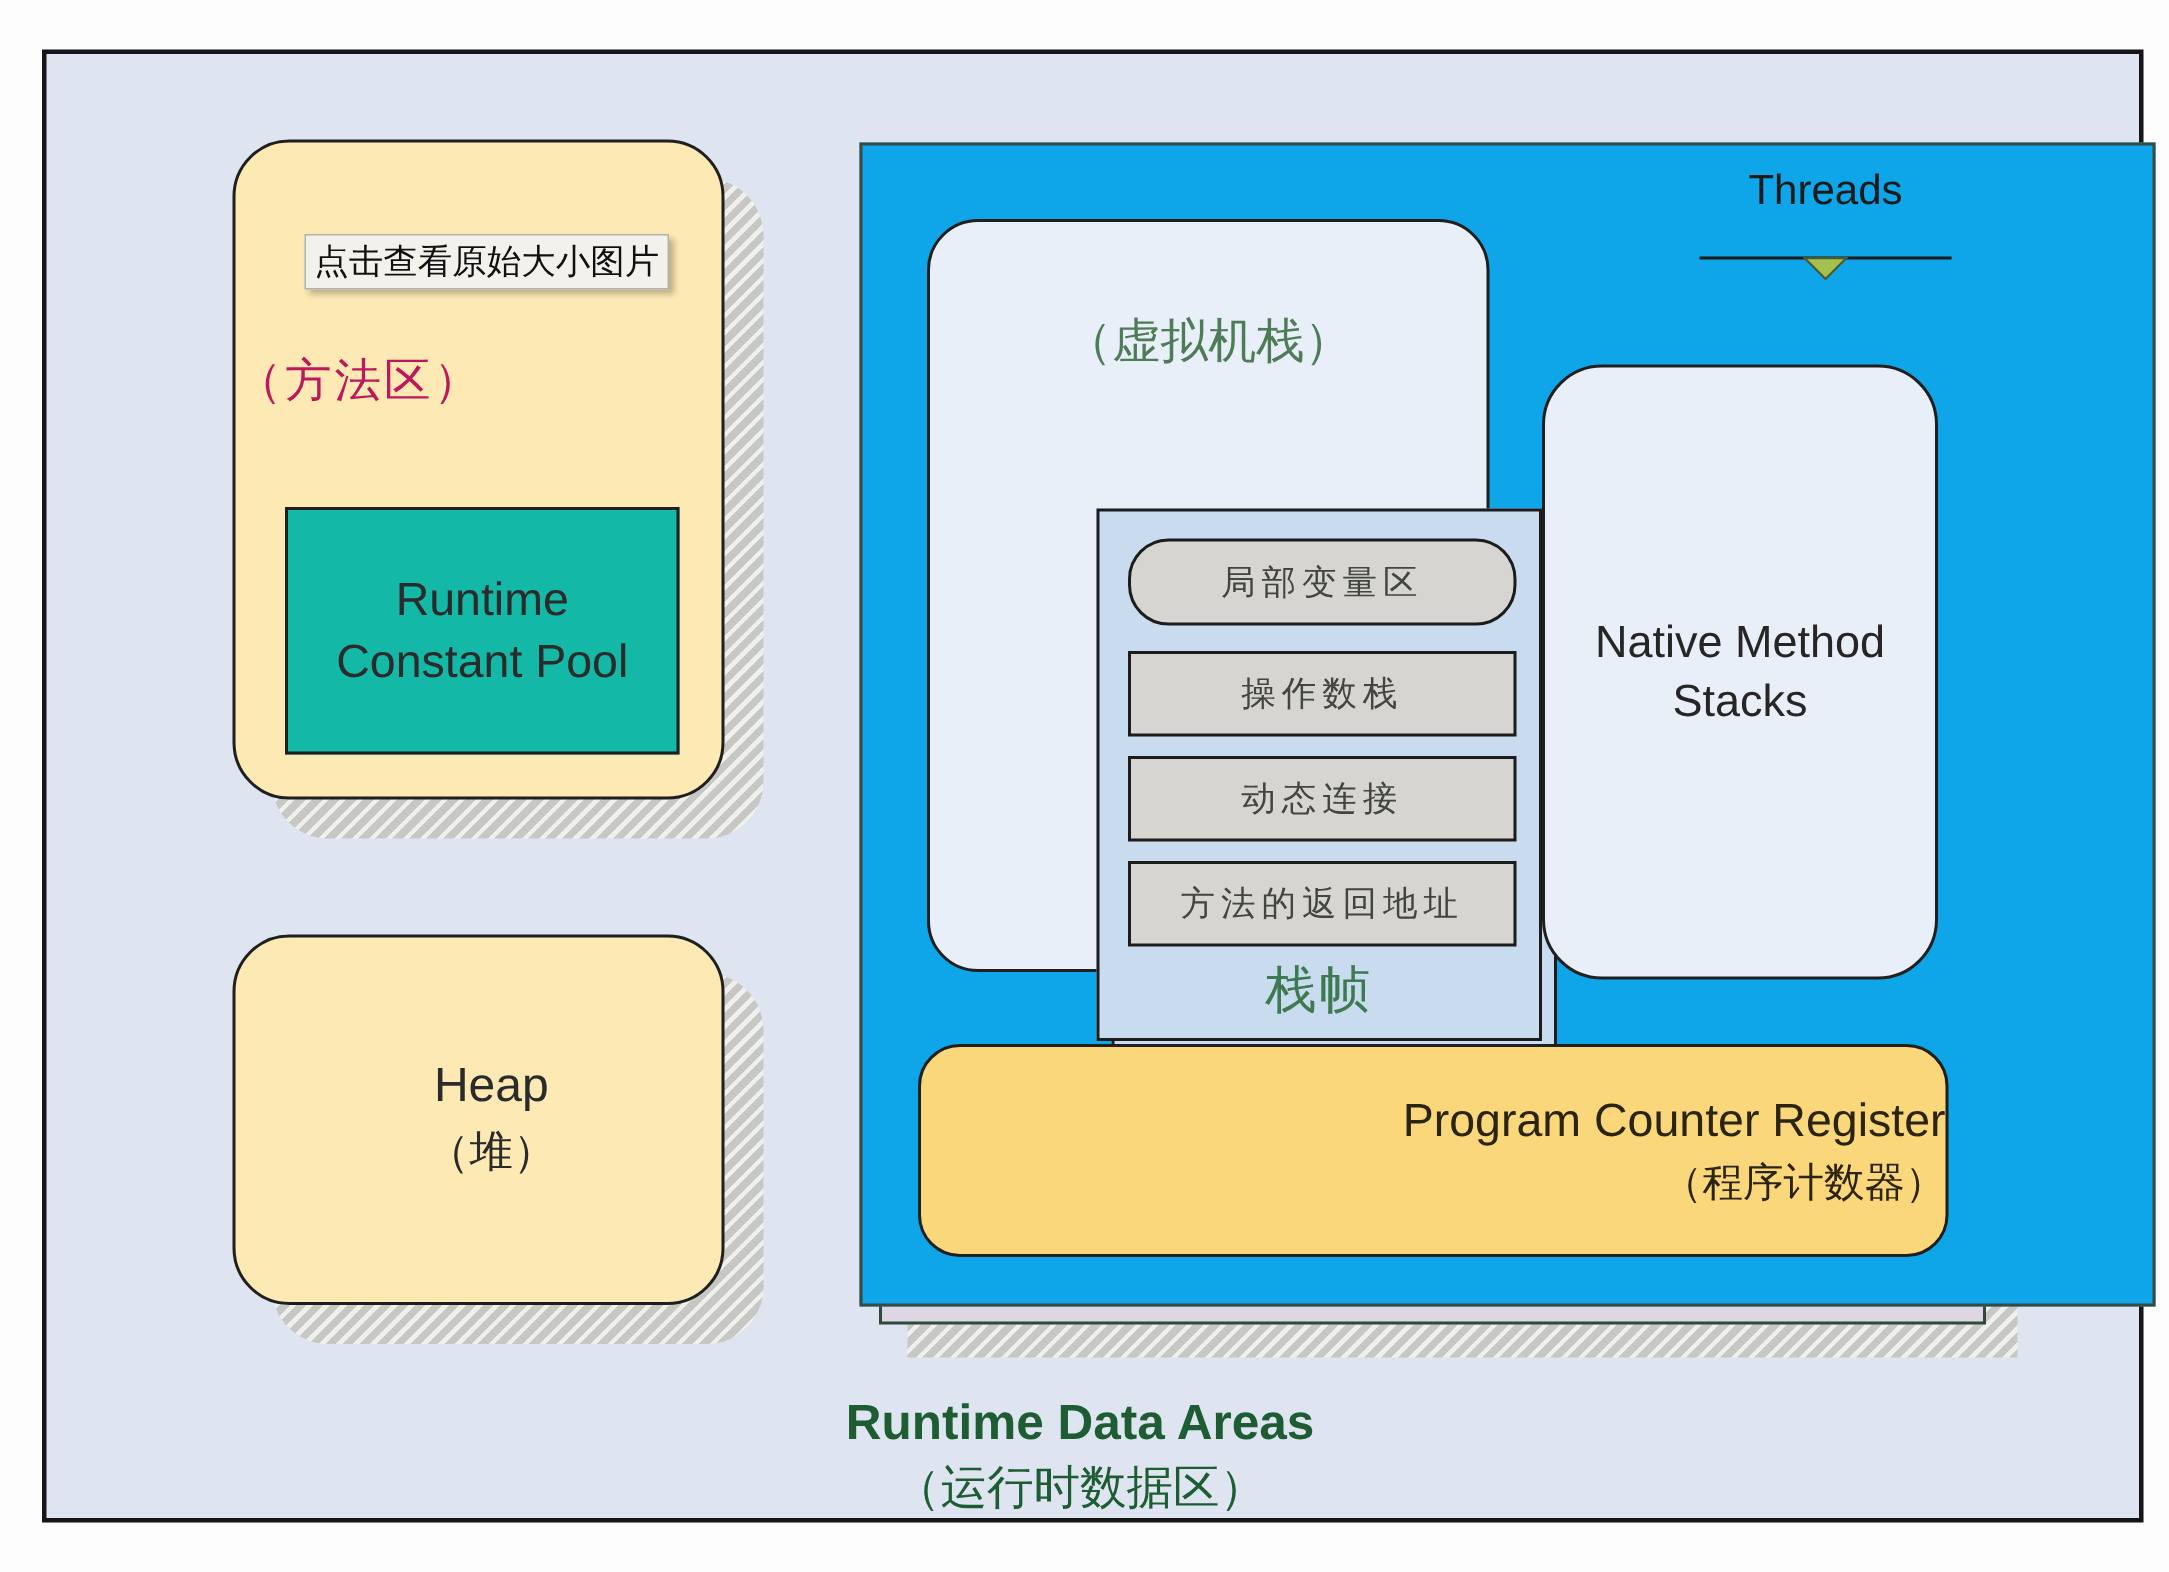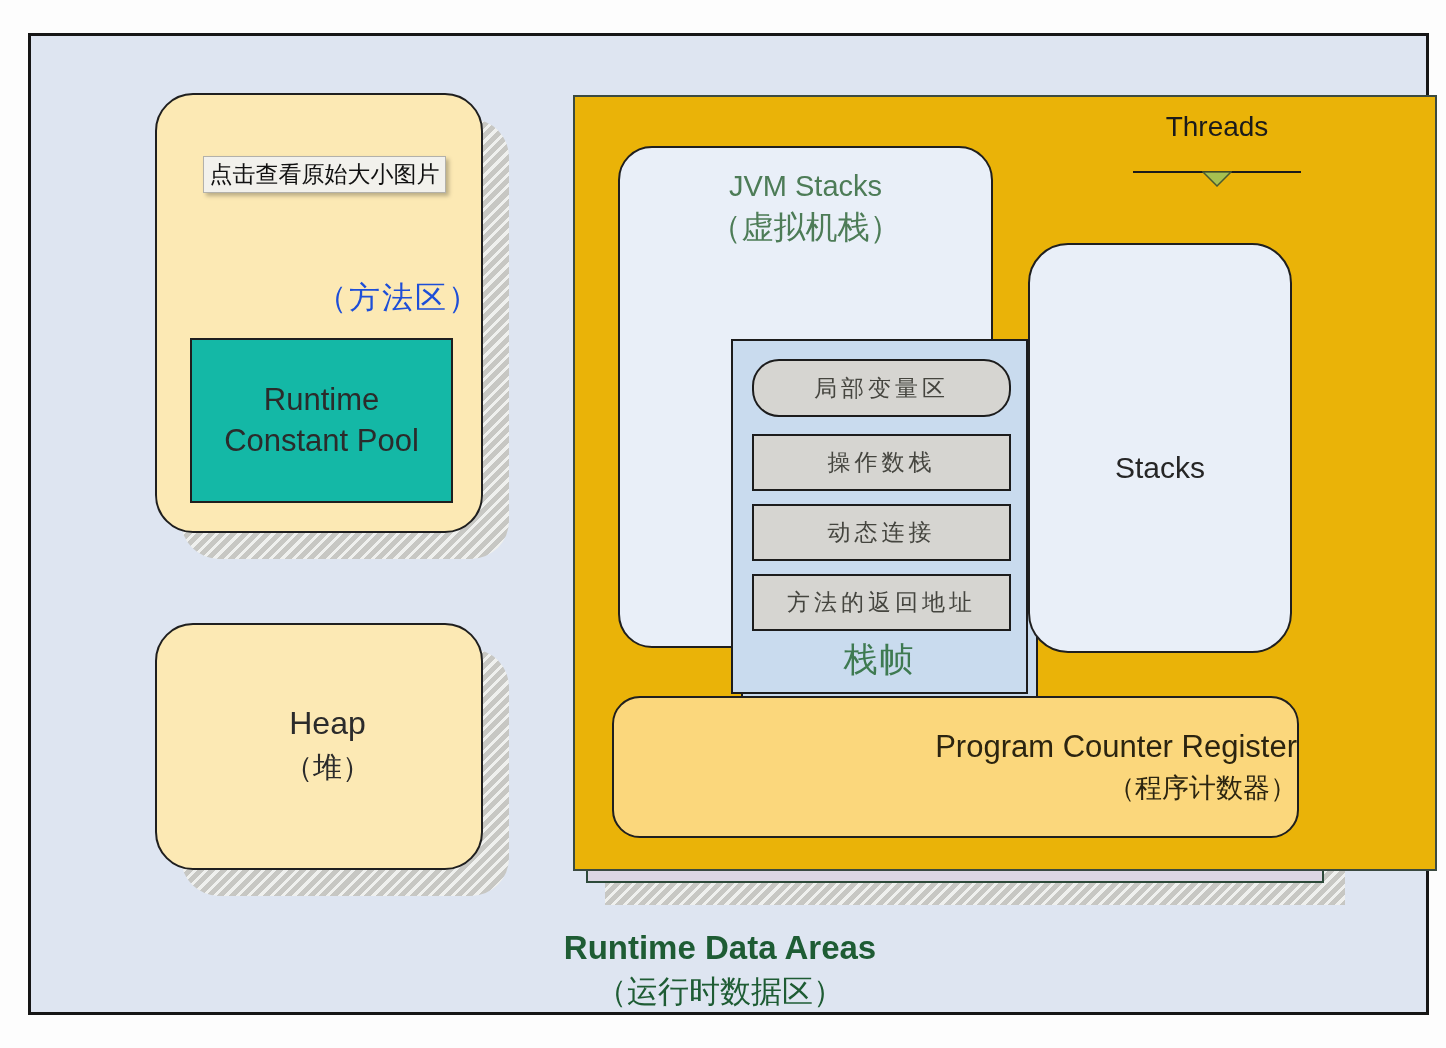--- a/index.html
+++ b/index.html
@@ -16,22 +16,22 @@
     position:absolute;
     background:repeating-linear-gradient(135deg,#c7c7c3 0 5px,#eff0ee 5px 8px);
   }
 
   .box { position:absolute; border:2px solid #1f1f1f; }
 
   
   .ma-shadow { left:150px; top:83px; width:328px; height:440px; border-radius:38px; }
   .method-area { left:124px; top:57px; width:328px; height:440px; background:#fce9b4; border-radius:38px; }
   .ma-subtitle {
-    position:absolute; left:0; top:138px; width:100%; text-align:right;
-    font-size:31px; color:#1d4ed8; letter-spacing:2px;margin-top:44px;
+    position:absolute; left:0; top:138px; width:100%; text-align:left;
+    font-size:31px; color:#be185d; letter-spacing:2px;
   }
   .rcp-box {
     position:absolute; left:33px; top:243px; width:263px; height:165px;
     background:#14b8a6; border:2px solid #1f1f1f;
     display:flex; align-items:center; justify-content:center; text-align:center;
     font-size:31px; color:#2b2b2b; line-height:1.3;
   }
 
   
   .tooltip {
@@ -53,21 +53,21 @@
   .heap-sub { font-size:29px; margin-top:6px; }
 
   
   .threads-shadow { left:574px; top:87px; width:740px; height:782px; }
   .threads-back {
     position:absolute; left:555px; top:71px; width:738px; height:776px;
     background:#ddd6e3; border:2px solid #2d4a3a;
   }
   .threads-front {
     position:absolute; left:542px; top:59px; width:864px; height:776px;
-    background:#eab308; border:2px solid #3b4a41;
+    background:#0ea5e9; border:2px solid #3b4a41;
   }
   .threads-label {
     position:absolute; left:558px; top:14px; width:168px; text-align:center;
     font-size:28px; color:#1b1b1b;
   }
   .threads-line { position:absolute; left:558px; top:74px; width:168px; height:2px; background:#1b1b1b; }
   .threads-arrow { position:absolute; left:627px; top:74px; }
 
   
   .jvm-box {
@@ -151,35 +151,34 @@
     <div class="threads-back"></div>
     <div class="threads-front">
 
       <div class="threads-label">Threads</div>
       <div class="threads-line"></div>
       <svg class="threads-arrow" width="30" height="17" viewBox="0 0 30 17">
         <polygon points="1,1 29,1 15,15" fill="#a6c050" stroke="#4a5a30" stroke-width="1.5"></polygon>
       </svg>
 
       <div class="box jvm-box">
-        <div class="jvm-title">JVM Stacks</div>
         <div class="jvm-sub">（虚拟机栈）</div>
         <div class="frame-back"></div>
         <div class="frame-front">
           <div class="frame-row row-0">局部变量区</div>
           <div class="frame-row row-1">操作数栈</div>
           <div class="frame-row row-2">动态连接</div>
           <div class="frame-row row-3">方法的返回地址</div>
           <div class="frame-label">栈帧</div>
         </div>
       </div>
 
       <div class="box native-box">
         <div class="native-text">
-          <br>
+          <span>Native Method</span><br>
           <span>Stacks</span><br>
         </div>
       </div>
 
       <div class="box pcr-box">
         <div class="pcr-title">Program Counter Register</div>
         <div class="pcr-sub">（程序计数器）</div>
       </div>
 
     </div>

